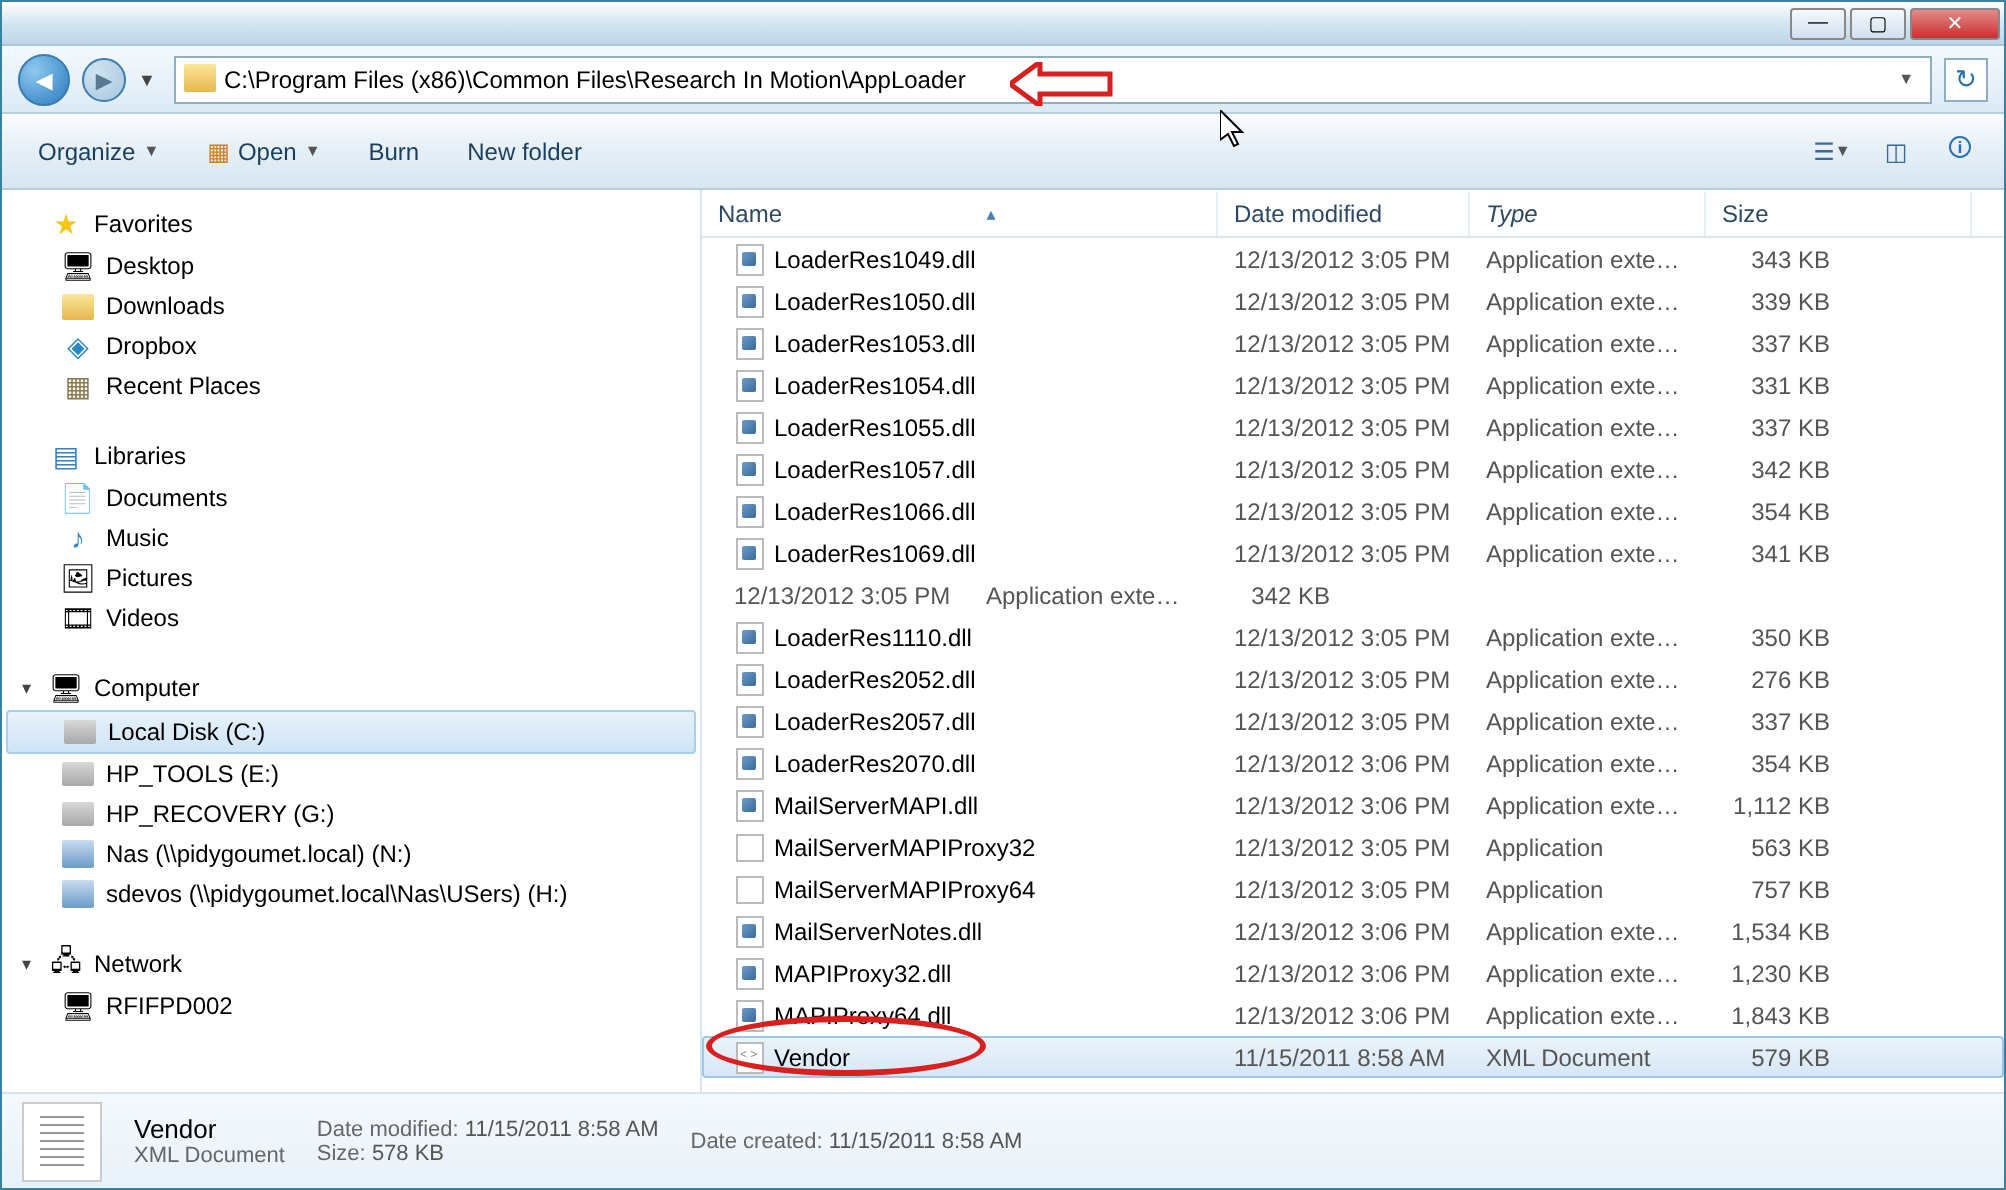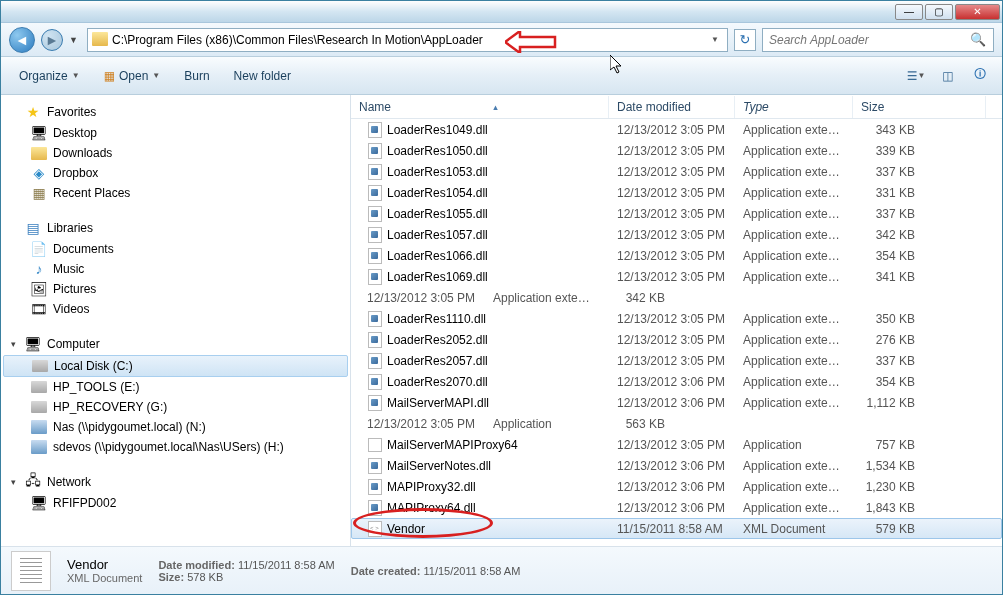--- a/index.html
+++ b/index.html
@@ -69,21 +69,21 @@
   .file-ico { width: 16px; height: 16px; display: inline-flex; align-items: center; justify-content: center; }
   
   .red-circle { position: absolute; border: 3px solid #d82020; border-radius: 50%; pointer-events: none; }
   
   .detailspane { height: 48px; border-top: 1px solid #d8e2eb; background: linear-gradient(to bottom, #f4f9fd, #e8f1f9); display: flex; align-items: center; padding: 4px 10px; gap: 16px; }
   .dp-icon { width: 40px; height: 40px; background: #fff; border: 1px solid #ccc; display: flex; align-items: center; justify-content: center; }
   .dp-info { display: flex; flex-direction: column; font-size: 11px; }
   .dp-name { font-size: 13px; color: #000; }
   .dp-sub { color: #666; }
   .dp-meta { display: flex; flex-direction: column; font-size: 11px; color: #555; }
-  .dp-meta span b { color: #666; font-weight: bold; margin-top: 43px; }
+  .dp-meta span b { color: #666; font-weight: normal; margin-top: 43px; }
   
   .cursor { position: absolute; left: 610px; top: 55px; font-size: 16px; color: #000; pointer-events: none; }
   
   
   .star { color: #f5c518; }
   .folder-ico2 { width: 16px; height: 13px; background: linear-gradient(to bottom, #fce79a, #e6b84c); border-radius: 1px; display: inline-block; }
   .lib-ico { color: #3a7fbf; }
   .drive { width: 16px; height: 12px; background: linear-gradient(to bottom, #d8d8d8, #a8a8a8); border-radius: 1px; display: inline-block; position: relative; }
   .net-ico { width: 16px; height: 14px; display: inline-block; background: linear-gradient(to bottom, #c8dcf0, #6a9cc8); border-radius: 1px; }
   
@@ -111,24 +111,20 @@
   <div class="navbar">
     <div class="nav-back">◄</div>
     <div class="nav-fwd">►</div>
     <div class="nav-drop">▼</div>
     <div class="addrbar">
       <span class="addr-icon"><span class="folder-ico"></span></span>
       <span class="addr-text">C:\Program Files (x86)\Common Files\Research In Motion\AppLoader</span>
       <span class="addr-drop">▼</span>
     </div>
     <div class="refresh-btn">↻</div>
-    <div class="searchbox">
-      <input placeholder="Search AppLoader" style="">
-      <span class="search-icon">🔍</span>
-    </div>
   </div>
 
   <svg class="red-arrow" width="55" height="22">
     <path d="M 50 6 L 15 6 L 15 0 L 0 11 L 15 22 L 15 16 L 50 16 Z" fill="none" stroke="#d82020" stroke-width="2.5"></path>
   </svg>
 
   <div class="toolbar">
     <div class="tb-btn">
         <span>Organize</span> 
         <span class="tb-arrow">▼</span>
@@ -402,20 +398,26 @@
               <span class="file-ico">
                 <span class="dll-ico"></span>
               </span>
               <span>MailServerMAPI.dll</span>
             </div>
             <div class="cell cell-date">12/13/2012 3:06 PM</div>
             <div class="cell cell-type">Application extens...</div>
             <div class="cell cell-size">1,112 KB</div>
           </div>
           <div class="row">
+            <div class="cell cell-name">
+              <span class="file-ico">
+                <span class="exe-ico"></span>
+              </span>
+              <span>MailServerMAPIProxy32</span>
+            </div>
             <div class="cell cell-date">12/13/2012 3:05 PM</div>
             <div class="cell cell-type">Application</div>
             <div class="cell cell-size">563 KB</div>
           </div>
           <div class="row">
             <div class="cell cell-name">
               <span class="file-ico">
                 <span class="exe-ico"></span>
               </span>
               <span>MailServerMAPIProxy64</span>

